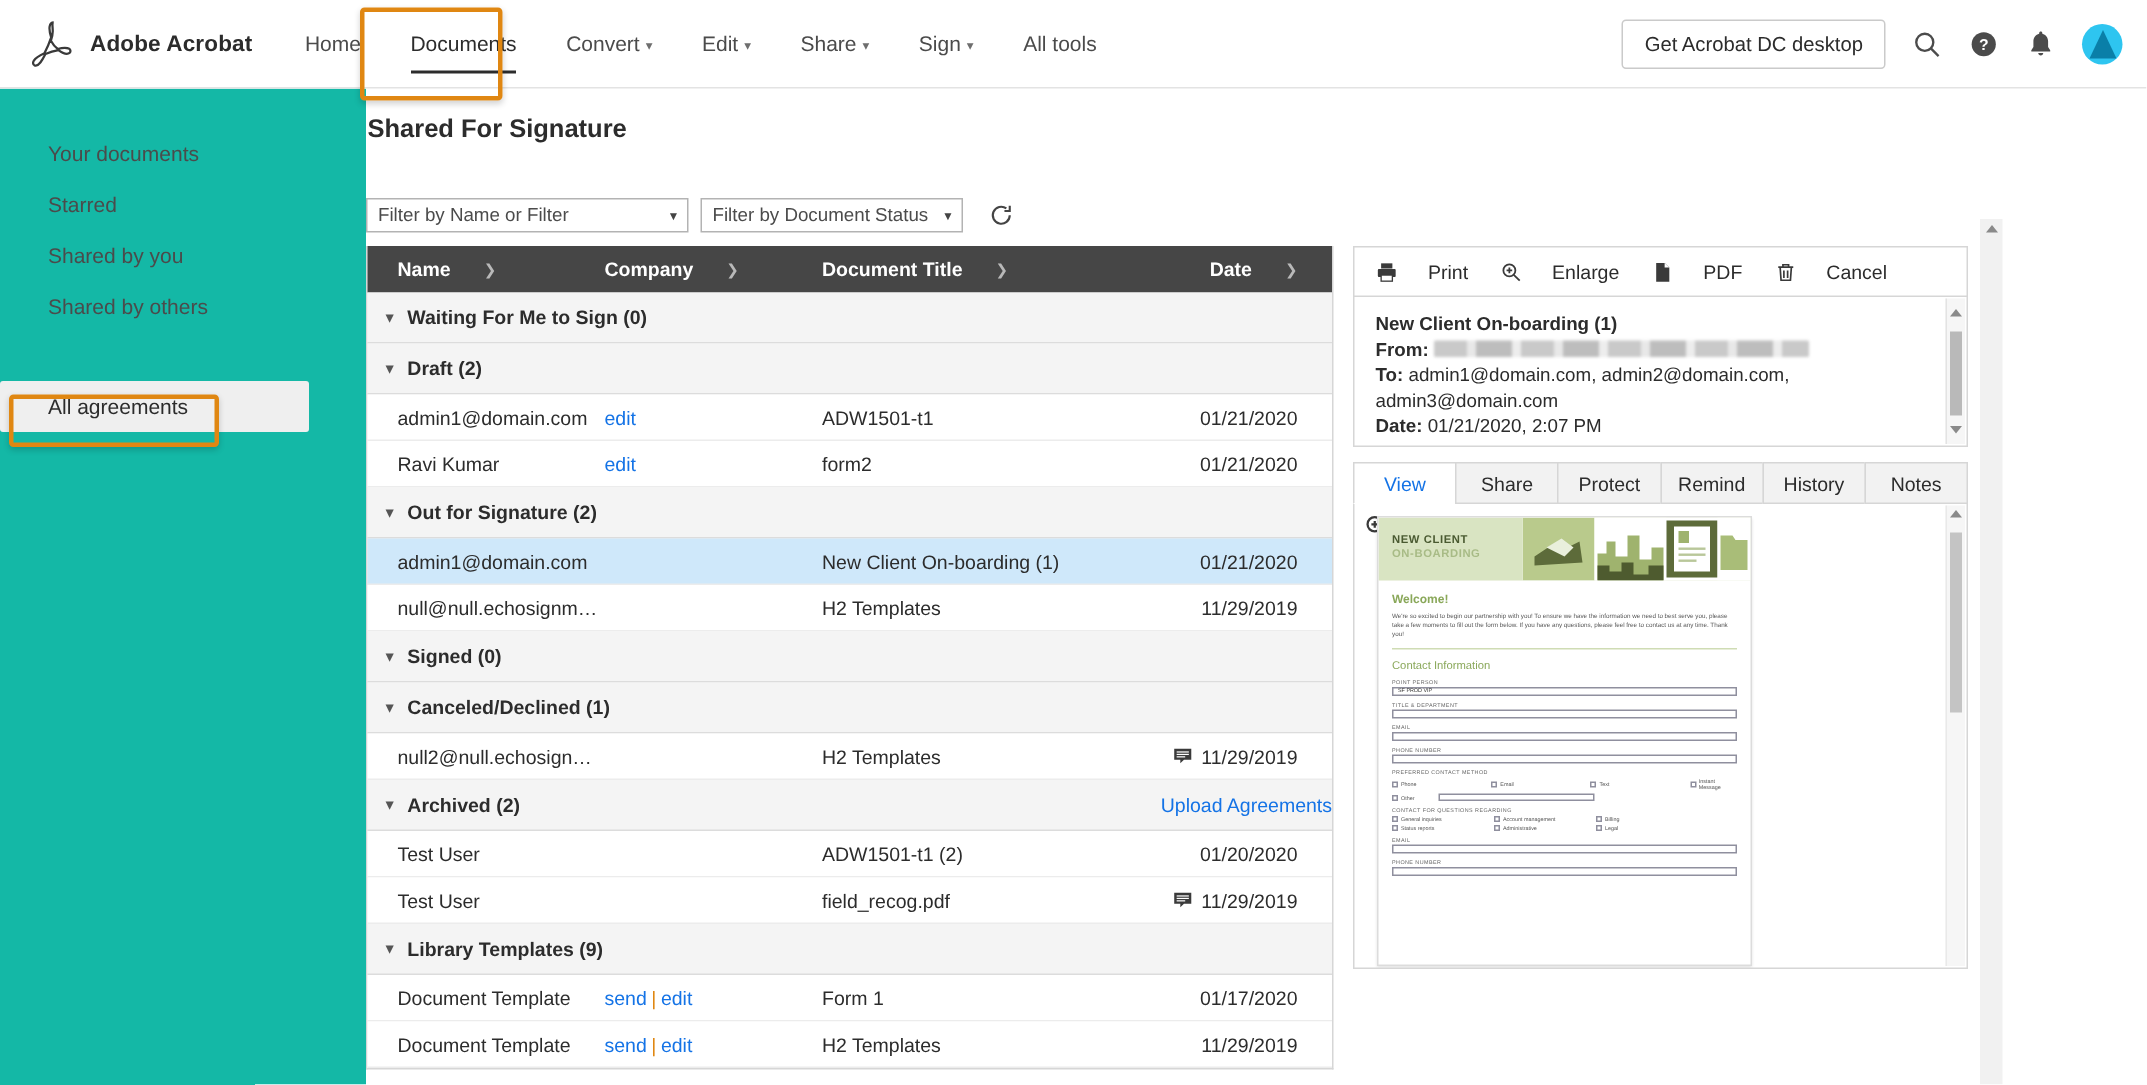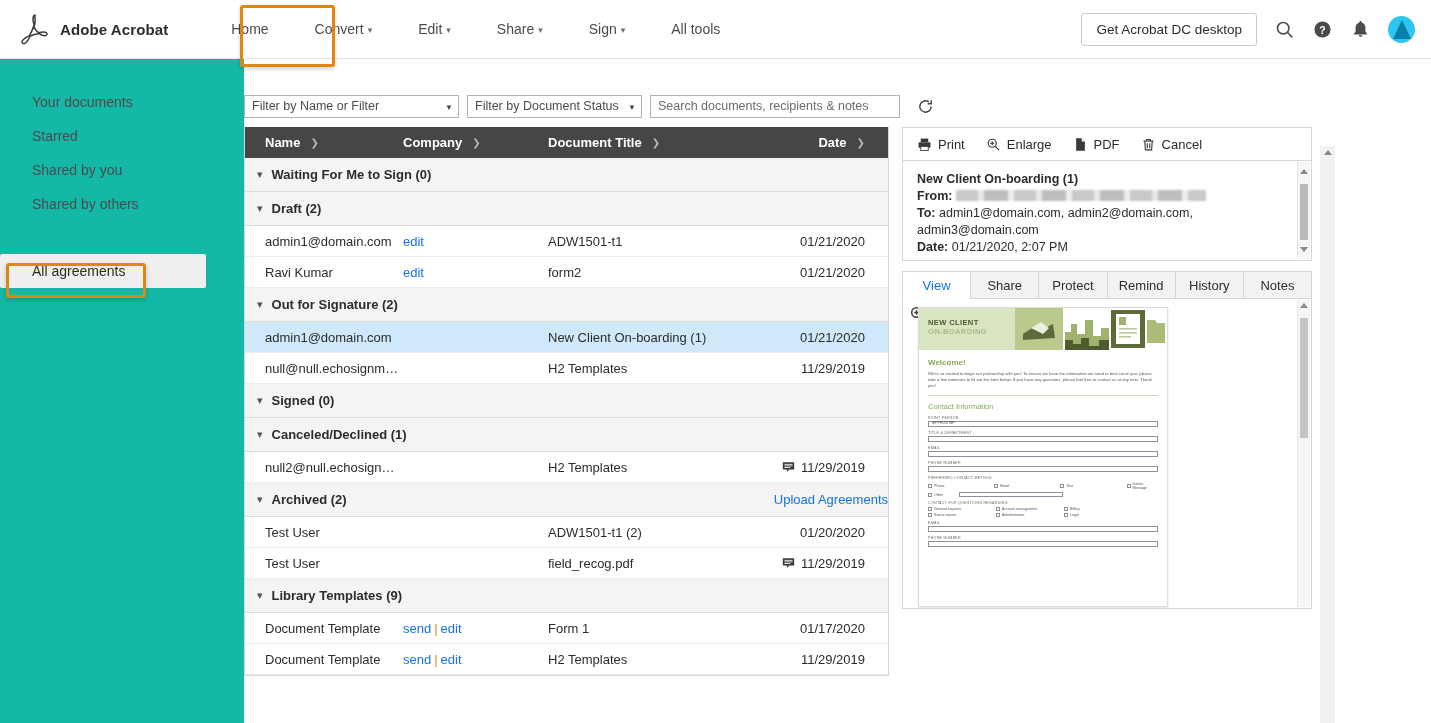--- a/index.html
+++ b/index.html
@@ -10,25 +10,25 @@
     background:#fff; color:#2c2c2c;
     overflow:hidden; position:relative;
   }
 
   
   .topbar {
     height:59px; border-bottom:1px solid #e3e3e3;
     display:flex; align-items:center; padding:0 16px 0 18px;
     position:relative; background:#fff;
   }
-  .brand { display:flex; align-items:center; gap:12px; margin-right:48px; }
+  .brand { display:flex; align-items:center; gap:12px; margin-right:20px; }
   .brand-name { font-size:15px; font-weight:bold; color:#2c2c2c; letter-spacing:.1px; }
   .acro-logo { width:30px; height:32px; display:block; }
 
-  .nav { display:flex; align-items:center; gap:16px; height:59px; }
+  .nav { display:flex; align-items:center; gap:3px; height:59px; }
   .nav-item {
     font-size:14px; color:#4b4b4b; padding:0 15px; height:59px;
     display:flex; align-items:center; gap:4px; cursor:pointer; position:relative;
     white-space:nowrap;
   }
   .nav-item.active { color:#2c2c2c; }
   .nav-item.active::after {
     content:""; position:absolute; left:15px; right:15px; bottom:10px;
     height:2px; background:#2c2c2c;
   }
@@ -91,21 +91,21 @@
   }
   .refresh { margin-left:9px; cursor:pointer; width:17px; height:17px; color:#444; display:block; }
 
   
   .content-row { display:flex; margin-top:9px; align-items:flex-start; }
   .table { width:645px; flex:0 0 645px; border:1px solid #d6d6d6; border-top:none; }
   .thead {
     background:#464646; color:#fff; display:flex; align-items:center;
     height:31px; font-size:13px; font-weight:bold;
   }
-  .th { display:flex; align-items:center; gap:10px; white-space:nowrap; }
+  .th { display:flex; align-items:center; gap:22px; white-space:nowrap; }
   .th .chev { font-size:10px; color:#b9b9b9; font-weight:normal; }
   .c-name { width:158px; padding-left:20px; }
   .c-comp { width:145px; }
   .c-doc  { width:210px; }
   .c-date { flex:1; text-align:right; padding-right:23px; justify-content:flex-end; }
 
   .grp {
     display:flex; align-items:center; height:34px; background:#f4f4f4;
     border-bottom:1px solid #dcdcdc; font-size:13px; font-weight:bold; color:#2c2c2c;
     padding-left:12px; cursor:pointer;
@@ -126,21 +126,21 @@
   .row .c-comp .divider { color:#e08712; margin:0 3px; }
   .row .c-date { display:flex; align-items:center; justify-content:flex-end; gap:6px; }
   .cmt-icon { width:13px; height:12px; display:inline-block; color:#3a3a3a; }
 
   
   .detail { width:410px; flex:0 0 410px; margin-left:13px; }
   .dbar {
     border:1px solid #d6d6d6; background:#fff; display:flex; align-items:center;
     gap:21px; height:34px; padding:0 14px; font-size:13px; color:#2c2c2c;
   }
-  .dbtn { display:flex; align-items:center; gap:6px; cursor:pointer; white-space:nowrap; }
+  .dbtn { display:flex; align-items:center; gap:20px; cursor:pointer; white-space:nowrap; }
   .dbtn svg { width:15px; height:15px; display:block; color:#3a3a3a; }
 
   .dmeta {
     border:1px solid #d6d6d6; border-top:none; background:#fff;
     padding:10px 12px 8px 14px; font-size:12.5px; line-height:17px;
     color:#2c2c2c; position:relative; height:100px; overflow:hidden;
   }
   .dmeta b { font-weight:bold; }
   .redact {
     display:inline-block; height:11px; width:250px; vertical-align:-1px;
@@ -214,20 +214,23 @@
     <svg class="acro-logo" viewBox="0 0 32 34">
       <path d="M19 2c-1.6 0-2.6 1.2-2.9 2.9-.4 2.3.2 5 1.1 7.8-1.3 3.9-3.1 8.1-4.8 11.3-3.4 1.6-6.3 3.4-7.5 5.2-.9 1.3-.7 2.6.3 3.2 1.3.7 2.9-.1 4.3-1.9 1.2-1.5 2.5-3.8 3.6-6 3-1.3 6.4-2.3 9.3-2.8 2.1 1.6 4.3 2.6 5.9 2.6 1.7 0 2.7-.9 2.6-2.1-.1-1.4-1.7-2.1-4-2.1-1.5 0-3.3.3-5.1.8-1.9-1.6-3.6-3.7-4.8-5.9.9-2.7 1.4-5.3 1.3-7.3C18.2 4.2 17.6 2 19 2z" fill="none" stroke="#3a3a3a" stroke-width="1.6"></path>
     </svg>
     <div class="brand-name">Adobe Acrobat</div>
   </div>
 
   <div class="nav">
     <div class="nav-item">
       <span>Home</span>
     </div>
+    <div class="nav-item active">
+      <span>Documents</span>
+    </div>
     <div class="nav-item">
       <span>Convert</span>
       <span class="caret">▾</span>
     </div>
     <div class="nav-item">
       <span>Edit</span>
       <span class="caret">▾</span>
     </div>
     <div class="nav-item">
       <span>Share</span>
@@ -284,31 +287,31 @@
     <div class="side-item">
       <span>Shared by others</span>
     </div>
     <div class="side-gap"></div>
     <div class="side-item sel">
       <span>All agreements</span>
     </div>
   </div>
 
   <div class="main">
+    <div class="page-title">Shared For Signature</div>
 
     <div class="filters">
       <div class="sel-box">
         <span>Filter by Name or Filter</span>
         <span class="sel-arrow">▼</span>
       </div>
       <div class="sel-box wide">
         <span>Filter by Document Status</span>
         <span class="sel-arrow">▼</span>
       </div>
-      <div class="search-box">Search documents, recipients &amp; notes</div>
       <svg class="refresh" viewBox="0 0 24 24" fill="none" stroke="currentColor" stroke-width="2">
         <path d="M20 12a8 8 0 1 1-3.2-6.4"></path>
           <polyline points="20 3 20 8 15 8"></polyline>
       </svg>
     </div>
 
     <div class="content-row">
 
       <div class="table">
         <div class="thead">

